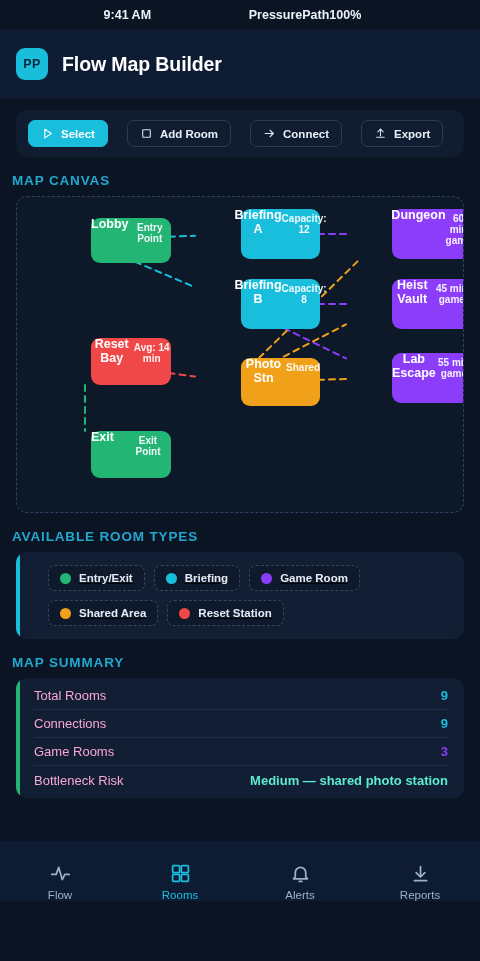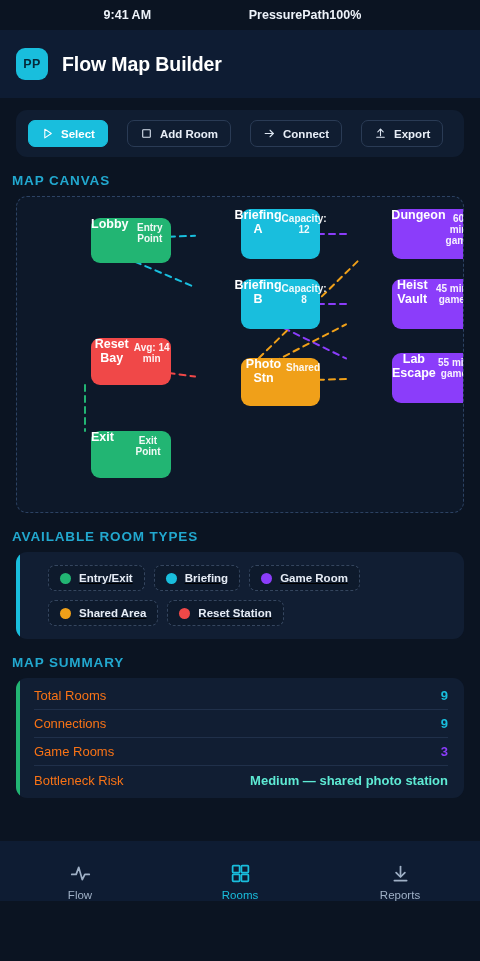--- a/index.html
+++ b/index.html
@@ -151,21 +151,21 @@
 
   
   .summary-body { padding: 4px 16px 4px 18px; }
   .srow {
     display: flex; align-items: center; justify-content: space-between;
     height: 28px;
     border-bottom: 1px solid #20304a;
     gap: 10px;
   }
   .srow:last-child { border-bottom: none; }
-  .srow .s-label { color: #f97316; font-size: 13px; }
+  .srow .s-label { color: #f9a8d4; font-size: 13px; }
   .srow .s-val { font-size: 13px; font-weight: 700; white-space: nowrap; }
 
   
   .bottomnav {
     position: absolute; left: 0; right: 0;
     top: 841px;
     height: 60px;
     background: #0e1c33;
     display: flex; align-items: flex-end;
   }
@@ -355,20 +355,29 @@
           <rect x="13" y="3" width="8" height="8" rx="1"></rect>
           <rect x="3" y="13" width="8" height="8" rx="1"></rect>
           <rect x="13" y="13" width="8" height="8" rx="1"></rect>
         </svg>
       </span>
       <span class="nav-label">Rooms</span>
     </div>
     <div class="nav-item">
       <span>
         <svg width="21" height="21" viewBox="0 0 24 24" fill="none" stroke="#9fb0c6" stroke-width="2" stroke-linecap="round" stroke-linejoin="round">
+          <path d="M18 16V11a6 6 0 1 0-12 0v5l-2 2h16z"></path>
+          <path d="M10.5 21h3"></path>
+        </svg>
+      </span>
+      <span class="nav-label">Alerts</span>
+    </div>
+    <div class="nav-item">
+      <span>
+        <svg width="21" height="21" viewBox="0 0 24 24" fill="none" stroke="#9fb0c6" stroke-width="2" stroke-linecap="round" stroke-linejoin="round">
           <path d="M12 4v11"></path>
           <polyline points="7,11 12,16 17,11"></polyline>
           <line x1="5" y1="20" x2="19" y2="20"></line>
         </svg>
       </span>
       <span class="nav-label">Reports</span>
     </div>
   </div>
 
 </body></html>

